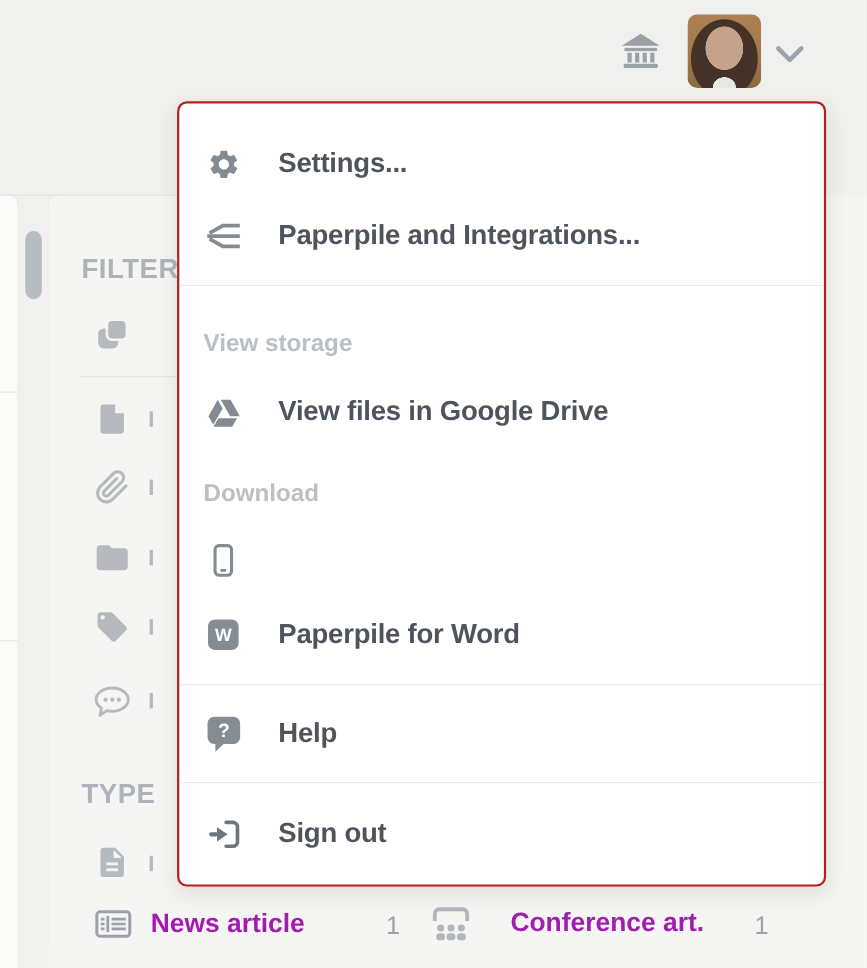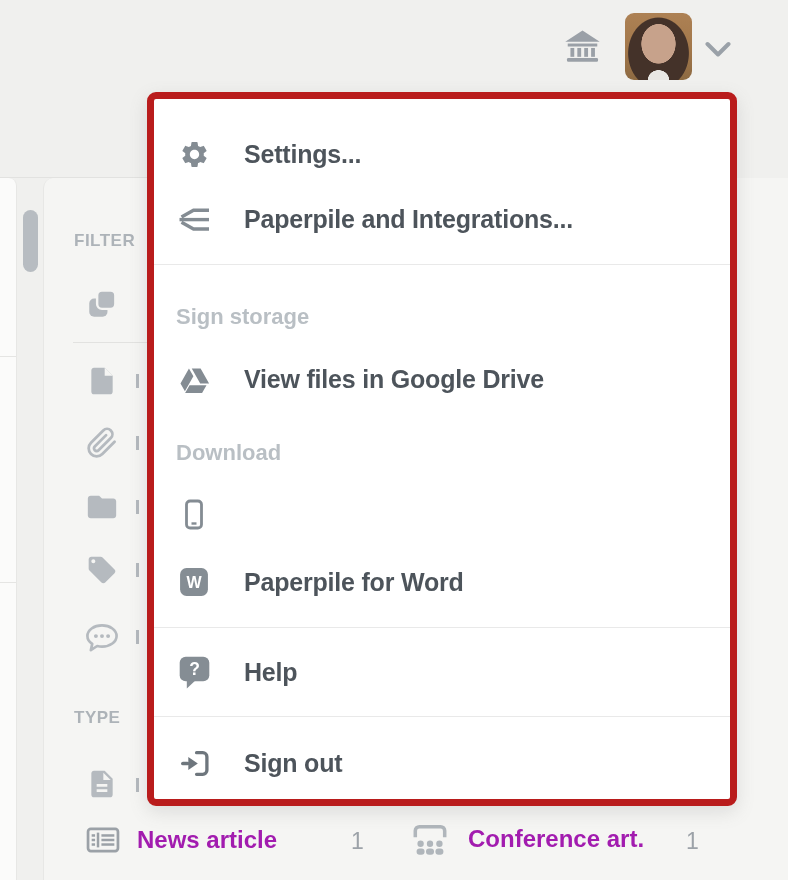--- a/index.html
+++ b/index.html
@@ -32,39 +32,39 @@
   .rail-div { position:absolute; left:0; width:16px; height:1px; background:#e5e5e3; z-index:2; }
   .scroll-pill {
     position:absolute; left:23px; top:210px; width:15px; height:62px;
     border-radius:8px; background:#b7bcc1; z-index:2; cursor:grab;
   }
   .sidebar-card {
     position:absolute; left:43px; top:178px; right:0; bottom:0; z-index:1;
     background:#f5f5f3; border-left:1px solid #e7e7e5; border-top-left-radius:10px;
   }
   .side-header {
-    position:absolute; z-index:2; font-size:17px; font-weight:bold;
+    position:absolute; z-index:2; font-size:25px; font-weight:bold;
     color:#adb3b8; letter-spacing:0.5px; white-space:nowrap;
   }
   .side-icon {
     position:absolute; z-index:2; width:36px; height:36px;
     display:flex; align-items:center; justify-content:center; cursor:pointer;
   }
   .side-div { position:absolute; left:73px; top:342px; width:120px; height:1px; background:#e2e2e0; z-index:2; }
   .frag { position:absolute; left:136px; width:3px; height:14px; background:#b3b8bd; z-index:2; }
 
   
   .type-row-item { position:absolute; z-index:2; display:flex; align-items:center; cursor:pointer; }
   .type-label { font-size:24px; font-weight:bold; color:#a21caf; white-space:nowrap; }
   .type-count { position:absolute; z-index:2; font-size:23px; color:#9ca2a8; }
 
   
   .menu {
-    position:absolute; left:147px; top:92px; width:590px; height:714px; z-index:10;
-    background:#ffffff; border:7px solid #b91c1c; border-radius:9px;
+    position:absolute; left:161px; top:92px; width:590px; height:714px; z-index:10;
+    background:#ffffff; border:2px solid #b91c1c; border-radius:9px;
     box-shadow:0 6px 18px rgba(110,110,110,0.18); box-sizing:border-box;padding-left:32px;
   }
   .menu-item {
     position:absolute; left:0; right:0; height:52px; cursor:pointer;
   }
   .mi-icon {
     position:absolute; left:22px; top:50%; transform:translateY(-50%);
     width:36px; height:36px; display:flex; align-items:center; justify-content:center;
   }
   .mi-label {
@@ -174,21 +174,21 @@
       <line x1="5" y1="13" x2="8" y2="13" stroke="#9ba1a7" stroke-width="2.2"></line>
       <line x1="5" y1="17" x2="8" y2="17" stroke="#9ba1a7" stroke-width="2.2"></line>
       <line x1="13.6" y1="9" x2="25" y2="9" stroke="#9ba1a7" stroke-width="2.2"></line>
       <line x1="13.6" y1="13" x2="25" y2="13" stroke="#9ba1a7" stroke-width="2.2"></line>
       <line x1="13.6" y1="17" x2="25" y2="17" stroke="#9ba1a7" stroke-width="2.2"></line>
     </svg>
     <span class="type-label" style="margin-left:17px">News article</span>
   </div>
   <div class="type-count" style="left:351px; top:828px;">1</div>
 
-  <div class="type-row-item" style="left:410px; top:821px;">
+  <div class="type-row-item" style="left:390px; top:821px;gap:16px;">
     <svg width="40" height="36" viewBox="0 0 34 30">
       <path d="M4.5 13.5 V8 a3.5 3.5 0 0 1 3.5 -3.5 h18 a3.5 3.5 0 0 1 3.5 3.5 v5.5" fill="none" stroke="#b0b6bb" stroke-width="3"></path>
       <g fill="#b0b6bb">
         <circle cx="9" cy="19" r="2.7"></circle>
           <rect x="5.6" y="23" width="6.8" height="5.4" rx="2.6"></rect>
         <circle cx="17" cy="19" r="2.7"></circle>
           <rect x="13.6" y="23" width="6.8" height="5.4" rx="2.6"></rect>
         <circle cx="25" cy="19" r="2.7"></circle>
           <rect x="21.6" y="23" width="6.8" height="5.4" rx="2.6"></rect>
       </g>
@@ -216,21 +216,21 @@
             <path d="M2.5 14.6 H32"></path>
             <path d="M32 24 H16.5 L4.5 17.2"></path>
           </g>
         </svg>
       </span>
       <span class="mi-label">Paperpile and Integrations...</span>
     </div>
 
     <div class="menu-div" style="top:165px"></div>
 
-    <div class="menu-header" style="top:205px">Sign storage</div>
+    <div class="menu-header" style="top:205px">View storage</div>
 
     <div class="menu-item" style="top:254px">
       <span class="mi-icon">
         <svg width="31" height="31" viewBox="0 0 24 24">
           <path fill="#848c93" d="M7.71 3.5L1.15 15l3.43 6 6.56-11.5L7.71 3.5zM9.87 3.5l6.56 11.5h6.86L16.73 3.5H9.87zM8.16 16.5L4.73 22.5h13.14l3.43-6H8.16z"></path>
         </svg>
       </span>
       <span class="mi-label">View files in Google Drive</span>
     </div>
 

